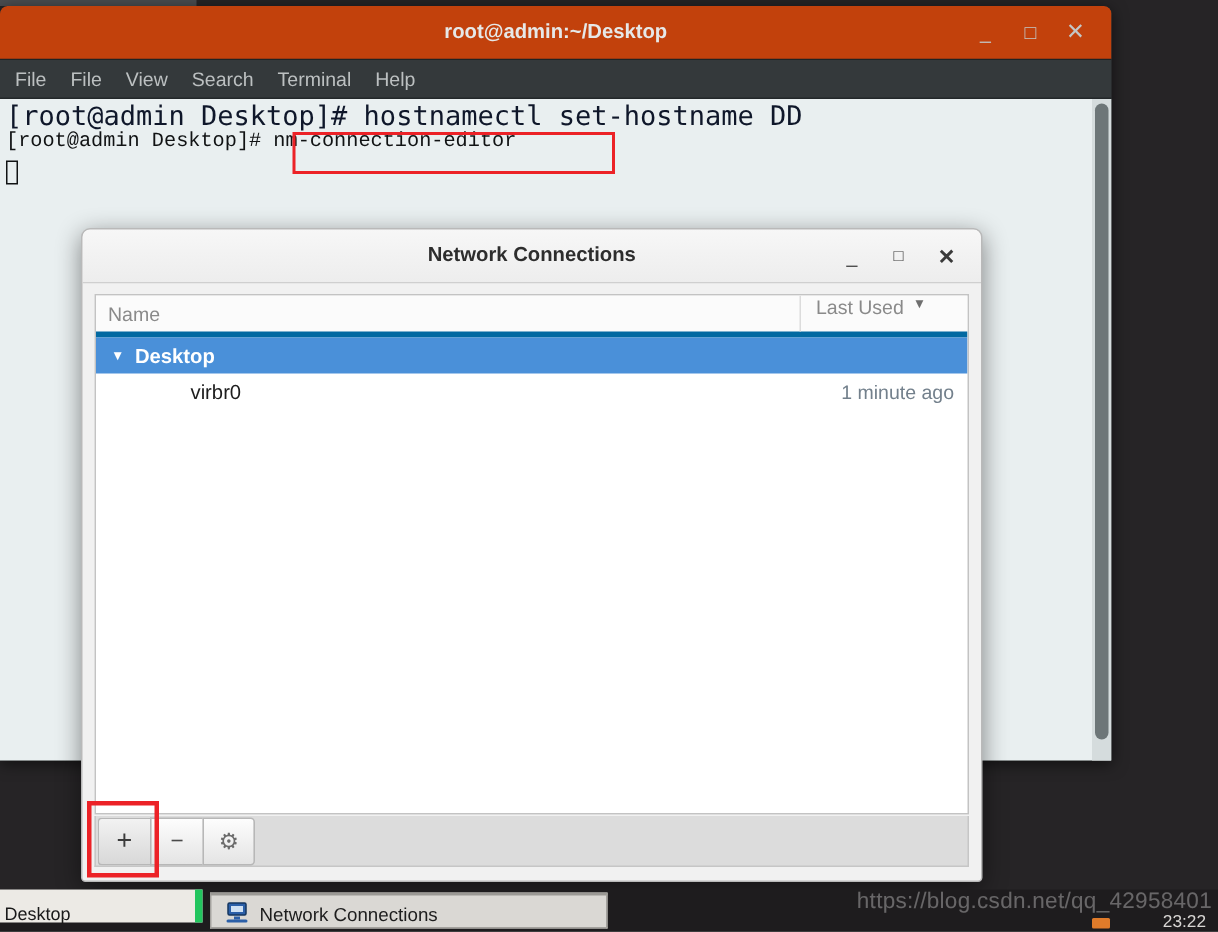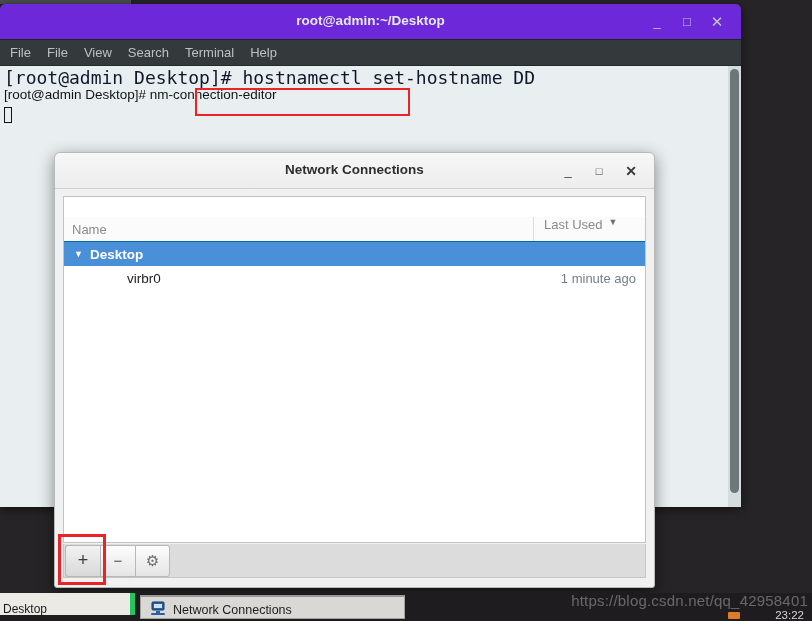--- a/index.html
+++ b/index.html
@@ -39,21 +39,21 @@
     width: 741px;
     height: 503px;
     background: #2f3436;
     border-radius: 5px 5px 0 0;
     box-shadow: 0 2px 10px rgba(0,0,0,.55);
     overflow: hidden;
   }
   #terminal-titlebar {
     position: relative;
     height: 35px;
-    background: #6d28d9;
+    background: #c2410c;
     border-bottom: 1px solid #1f2324;
     border-radius: 5px 5px 0 0;
   }
   #terminal-title {
     position: absolute;
     left: 0; right: 0; top: 9px;
     text-align: center;
     color: #e6e8e8;
     font-size: 13.5px;
     font-weight: bold;
@@ -183,23 +183,22 @@
     height: 347px;
     background: #ffffff;
     border: 1px solid #c3c3c3;
     box-sizing: border-box;
     overflow: hidden;
   }
   #nc-header-row {
     display: flex;
     height: 24px;
     background: #fbfbfb;
-    border-bottom: 1px solid #0369a1;
-    align-items: center;
-    margin-top: 20px;
+    border-bottom: 4px solid #0369a1;
+    align-items: center;
   }
   #nc-col-name {
     flex: 1;
     padding-left: 8px;
     font-size: 13px;
     color: #8a8a8a;
   }
   #nc-col-lastused {
     width: 112px;
     border-left: 1px solid #dcdcdc;
@@ -391,21 +390,21 @@
       <span class="term-menu-item">File</span>
       <span class="term-menu-item">File</span>
       <span class="term-menu-item">View</span>
       <span class="term-menu-item">Search</span>
       <span class="term-menu-item">Terminal</span>
       <span class="term-menu-item">Help</span>
     </div>
 
     <div id="terminal-body">
       <pre id="terminal-text">[root@admin Desktop]# hostnamectl set-hostname DD</pre>
-      <pre id="terminal-text-2" style="margin:0;padding:0 6px 0 4px;font-family:Liberation Sans, sans-serif;font-size:13.5px;line-height:16.5px;color:#111314;white-space:pre;">[root@admin Desktop]# nm-connection-editor</pre>
+      <pre id="terminal-text-2" style="margin:0;padding:0 6px 0 4px;font-family:Liberation Mono, monospace;font-size:13.5px;line-height:16.5px;color:#111314;white-space:pre;">[root@admin Desktop]# nm-connection-editor</pre>
       <div id="terminal-cursor"></div>
       <div id="terminal-scrollbar-track">
         <div id="terminal-scrollbar-thumb"></div>
       </div>
     </div>
 
   </div>
 
   <div id="cmd-annotation"></div>
 

